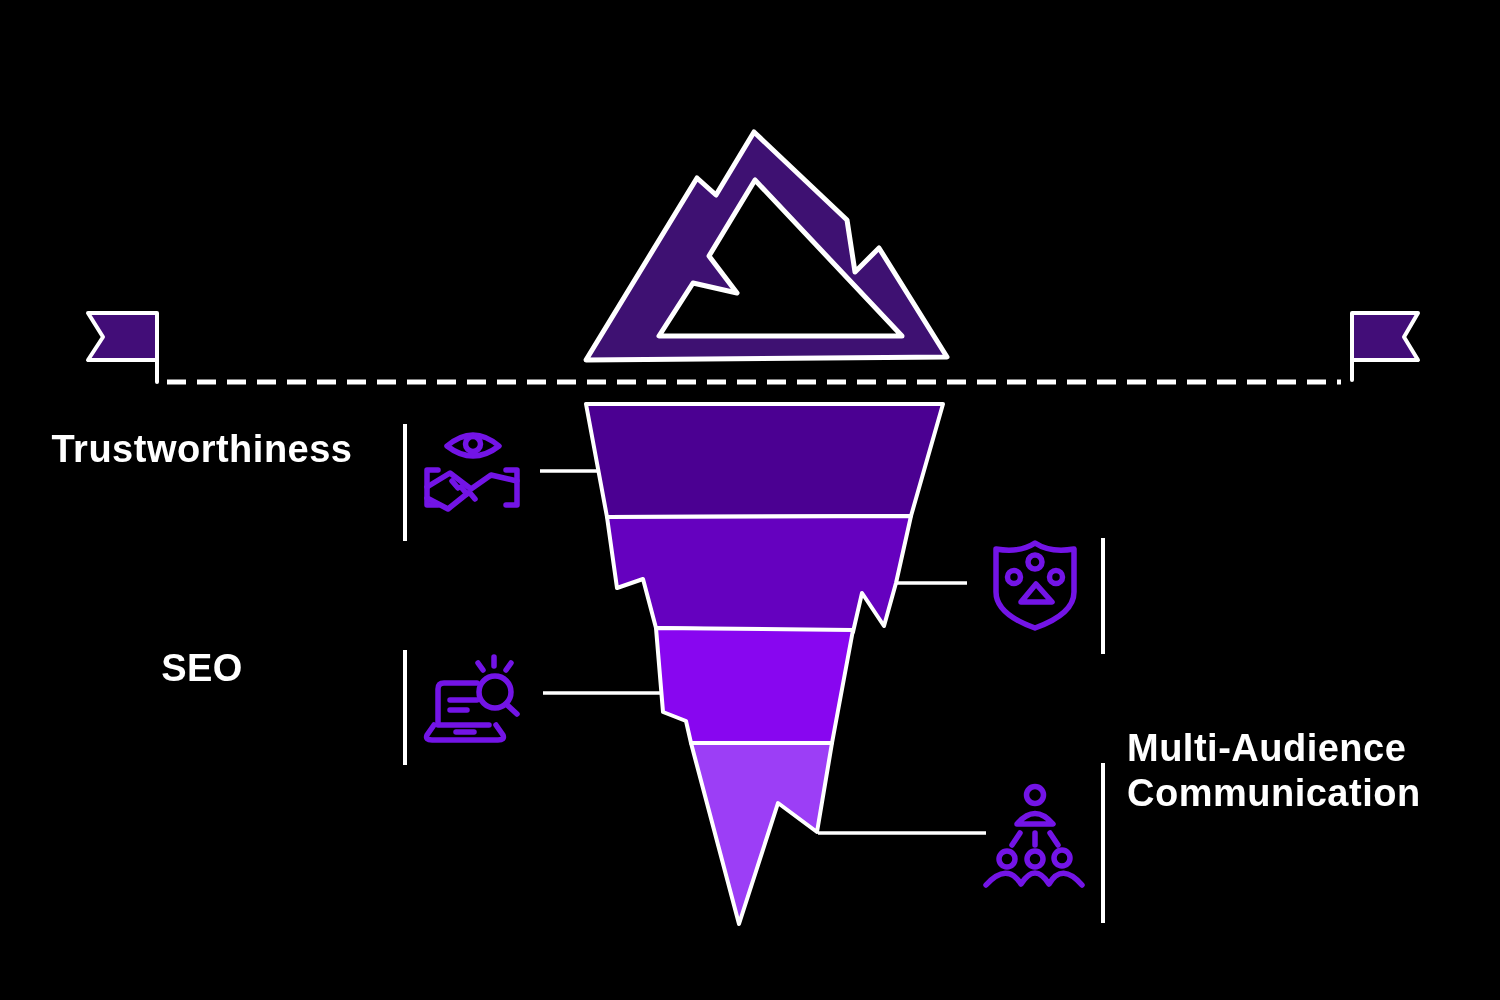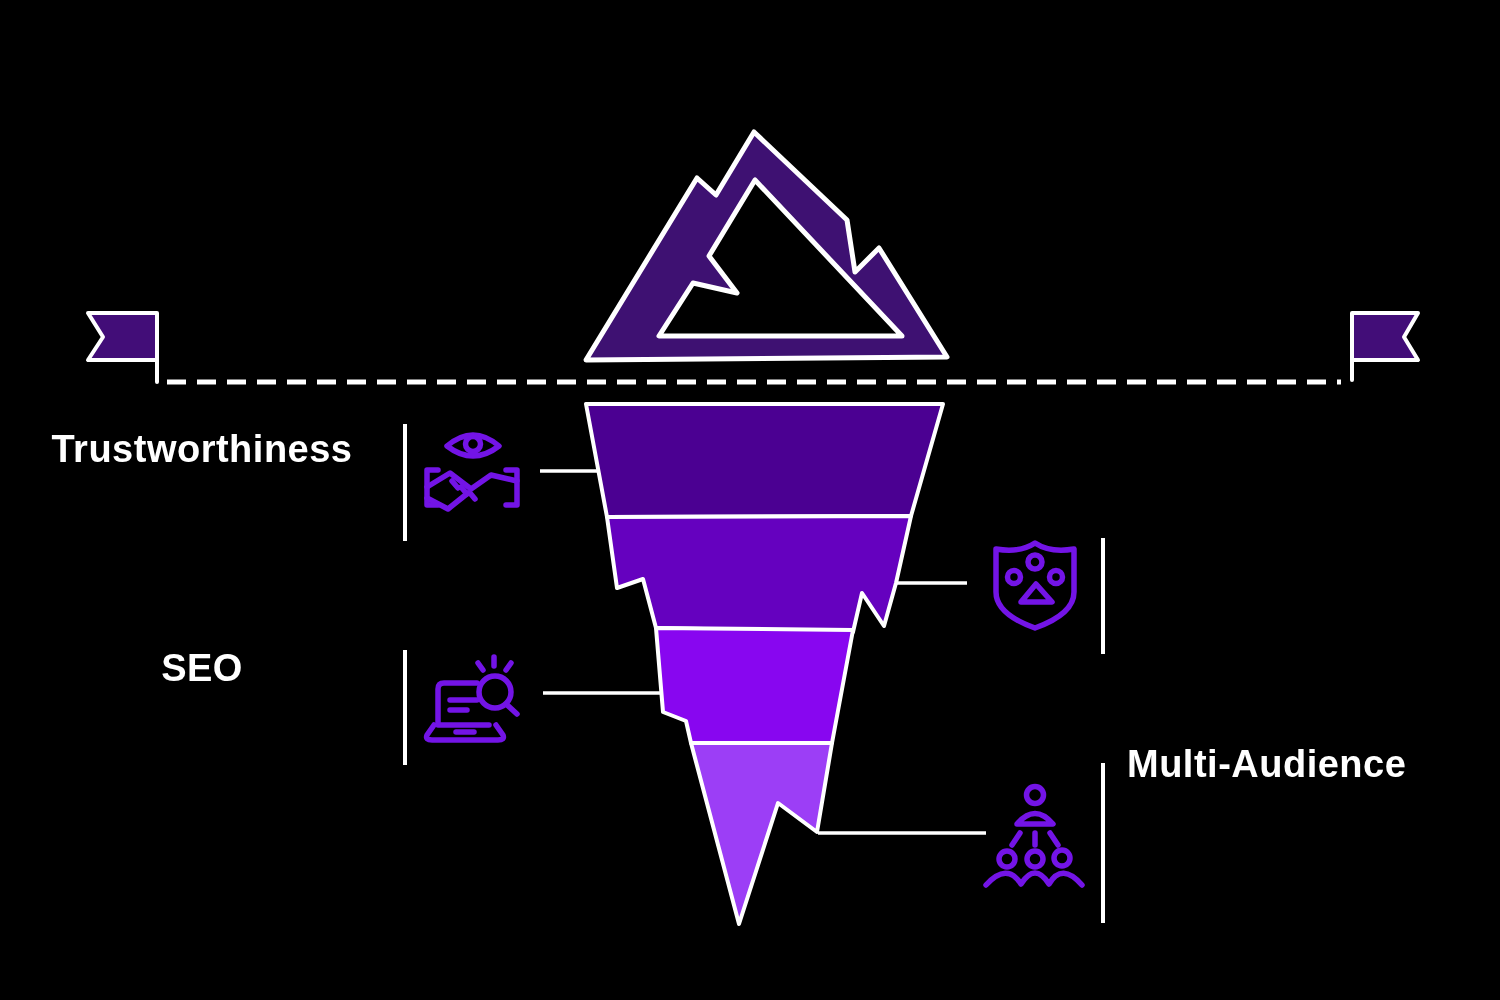--- a/index.html
+++ b/index.html
@@ -80,18 +80,19 @@
   </svg>
 
   <div class="label right-align" style="left:27px;top:427px;width:350px;">Trustworthiness</div>
   <div class="divider" style="left:403px;top:424px;height:117px;"></div>
 
   <div class="divider" style="left:1101px;top:538px;height:116px;"></div>
 
   <div class="label right-align" style="left:27px;top:619px;width:350px;margin-top:27px;">SEO</div>
   <div class="divider" style="left:403px;top:650px;height:115px;"></div>
 
-  <div class="label" style="left:1127px;top:742px;">
+  <div class="label" style="left:1127px;top:726px;">
     <div>Multi-Audience</div>
+    <div>Communication</div>
   </div>
   <div class="divider" style="left:1101px;top:763px;height:160px;"></div>
 
 </div>
 
 </body></html>

